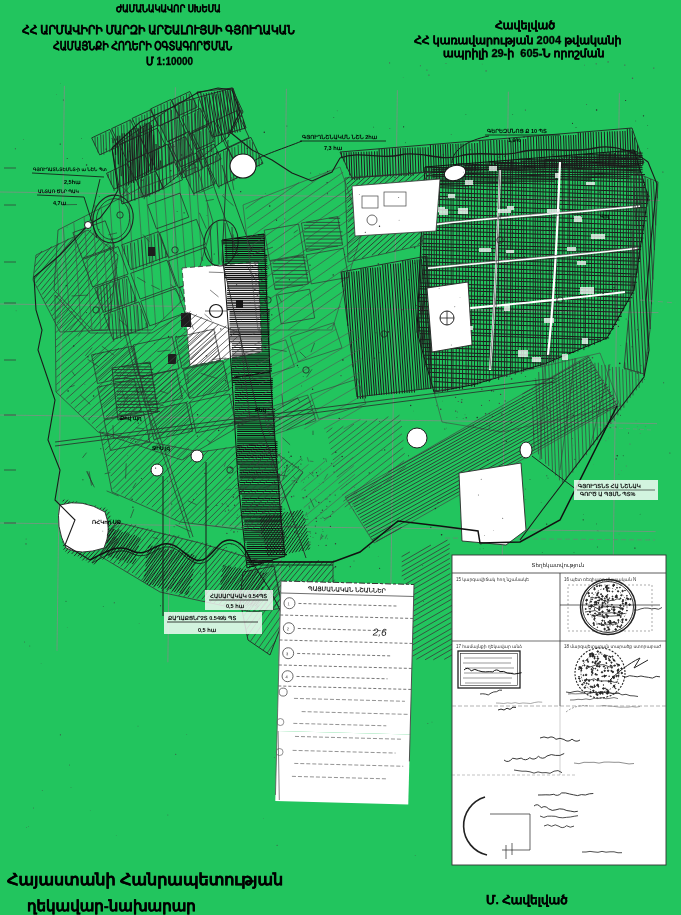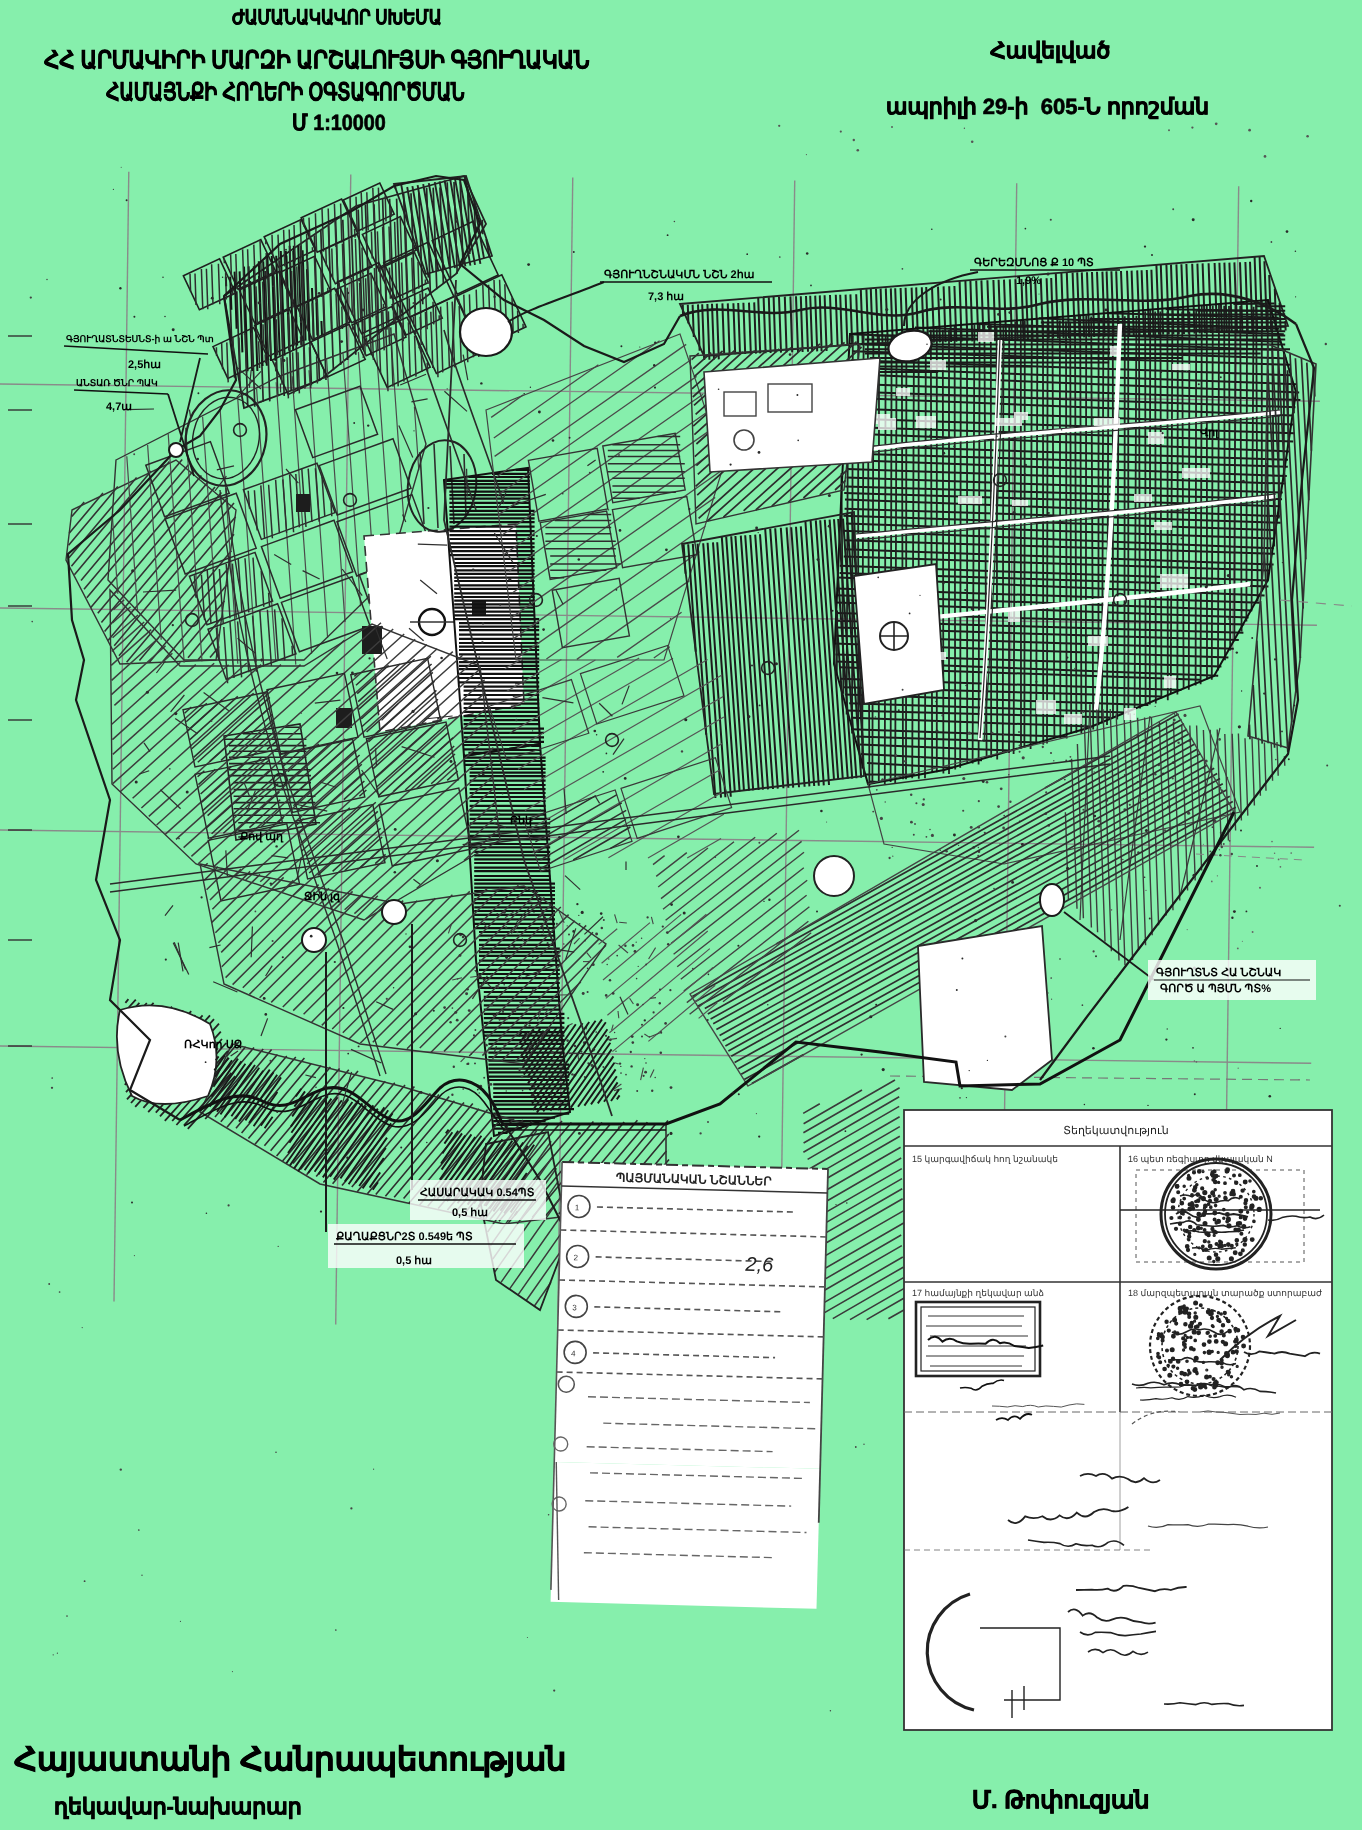--- a/index.html
+++ b/index.html
@@ -1,33 +1,34 @@
 <!DOCTYPE html>
 <html><head>
 <meta charset="utf-8">
 <style>
 html,body{margin:0;padding:0;background:#fff;}
-#page{position:relative;width:681px;height:915px;background:#86efac;overflow:hidden;
+#page{position:relative;width:681px;height:915px;background:#22c55e;overflow:hidden;
   font-family:"Liberation Sans",sans-serif;color:#000;}
 .t{position:absolute;white-space:nowrap;font-weight:bold;color:#000;transform-origin:left top;-webkit-text-stroke:0.32px #000;}
 </style>
 </head>
 <body>
 <div id="page">
 
 <div class="t" style="left:116px;top:3px;font-size:10px;transform:scaleX(0.84);">ԺԱՄԱՆԱԿԱՎՈՐ ՍԽԵՄԱ</div>
 
 <div class="t" style="left:22px;top:23px;font-size:12px;transform:scaleX(0.89);">ՀՀ ԱՐՄԱՎԻՐԻ ՄԱՐԶԻ ԱՐՇԱԼՈՒՅՍԻ ԳՅՈՒՂԱԿԱՆ</div>
 
 <div class="t" style="left:53px;top:39px;font-size:12px;transform:scaleX(0.78);">ՀԱՄԱՅՆՔԻ ՀՈՂԵՐԻ ՕԳՏԱԳՈՐԾՄԱՆ</div>
 
 <div class="t" style="left:146px;top:55px;font-size:11px;transform:scaleX(0.9);">Մ 1:10000</div>
 
 <div class="t" style="left:495px;top:19px;font-size:11px;">Հավելված</div>
 
+<div class="t" style="left:414px;top:34px;font-size:11px;">ՀՀ կառավարության 2004 թվականի</div>
 
 <div class="t" style="left:443px;top:47px;font-size:11px;">ապրիլի 29-ի&nbsp; 605-Ն որոշման</div>
 
 <svg width="681" height="915" viewBox="0 0 681 915" style="position:absolute;left:0;top:0;">
 
 <g stroke="#8a8a8a" stroke-width="0.7" transform="rotate(0.75 0 192)">
 <line x1="0" y1="192" x2="660" y2="192"></line>
 <line x1="0" y1="304" x2="660" y2="304"></line>
 <line x1="0" y1="415" x2="660" y2="415"></line>
 <line x1="0" y1="523" x2="660" y2="523"></line>
@@ -1796,16 +1797,16 @@
 <path d="M490,814 h40 v36 h-28" stroke-width="0.7"></path>
 <path d="M582,852 q4.0,0.3 8.0,-0.6 q4.0,0.6 8.0,0.9 q4.0,-1.8 8.0,-0.1 q4.0,-0.6 8.0,-0.4 q4.0,1.5 8.0,0.9" stroke="#222" stroke-width="0.8" fill="none"></path>
 <path d="M506,845 v14 m6,-16 v12" stroke-width="0.7"></path>
 <path d="M566,712 q10,-8 24,-6" stroke="#555" stroke-width="0.6" stroke-dasharray="2 1.5" fill="none"></path>
 </g>
 </svg>
 
 <div class="t" style="left:7px;top:870px;font-size:16px;">Հայաստանի Հանրապետության</div>
 
 
-<div class="t" style="left:7px;top:897px;font-size:11px;padding-left:20px;">ղեկավար-նախարար</div>
-
-<div class="t" style="left:486px;top:893px;font-size:12px;">Մ. Թոփուզյան</div>
+<div class="t" style="left:7px;top:897px;font-size:15px;padding-left:20px;">ղեկավար-նախարար</div>
+
+<div class="t" style="left:486px;top:893px;font-size:12px;">Մ. Հավելված</div>
 </div>
 
 </body></html>

